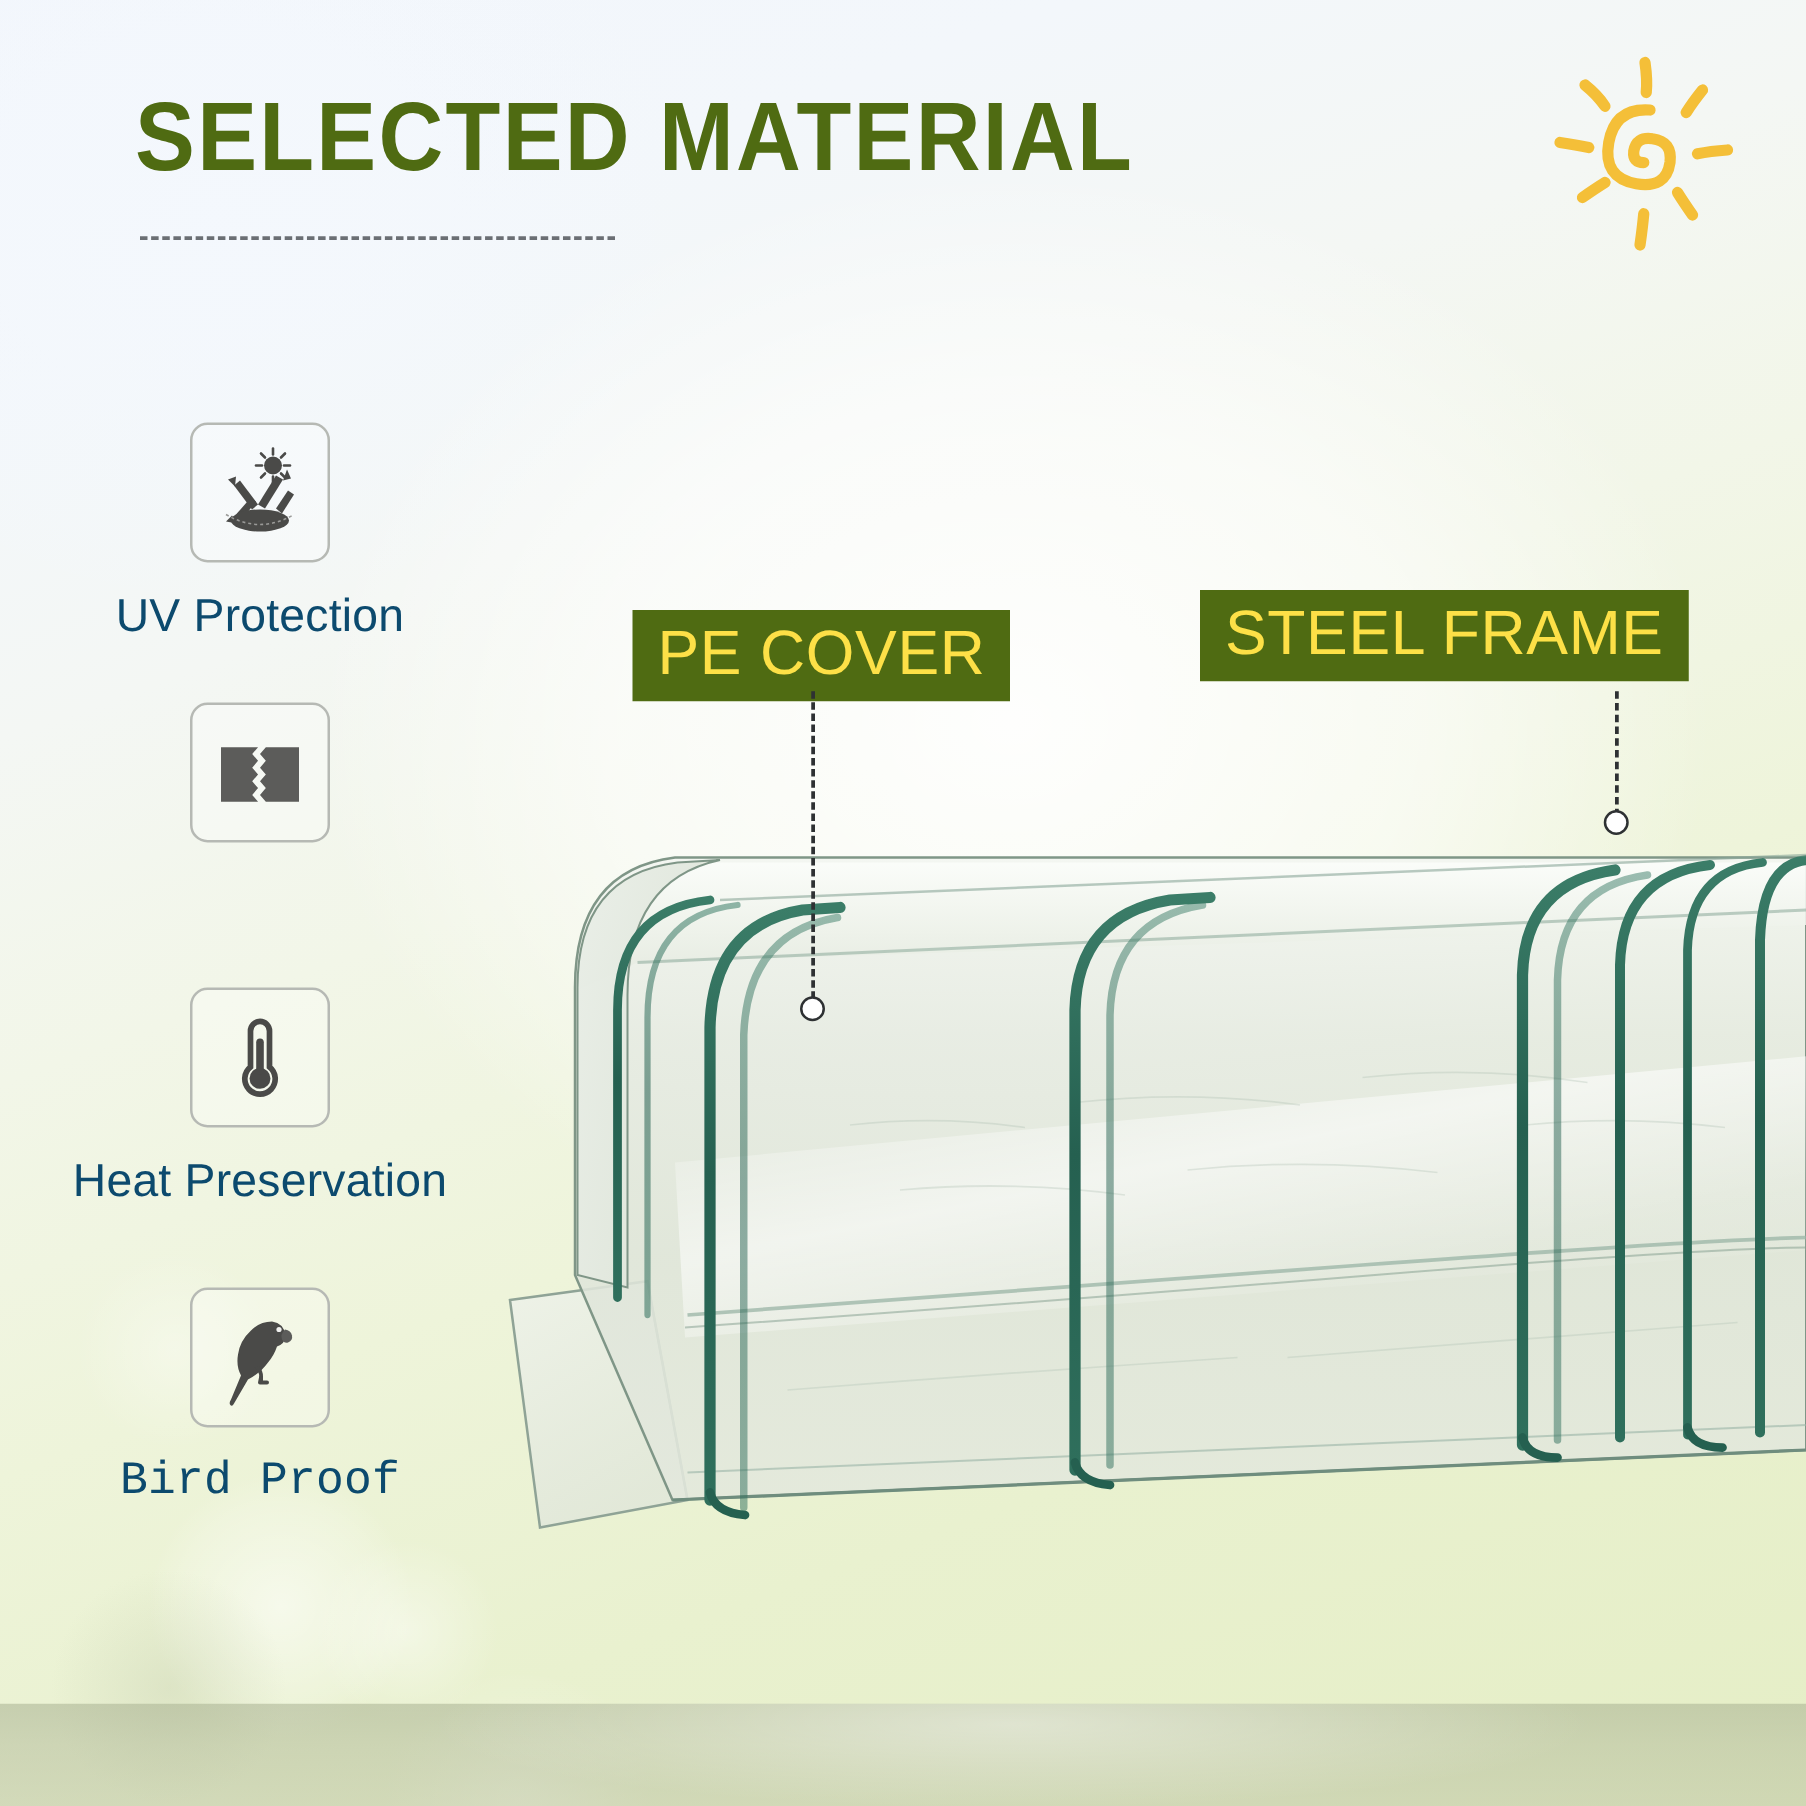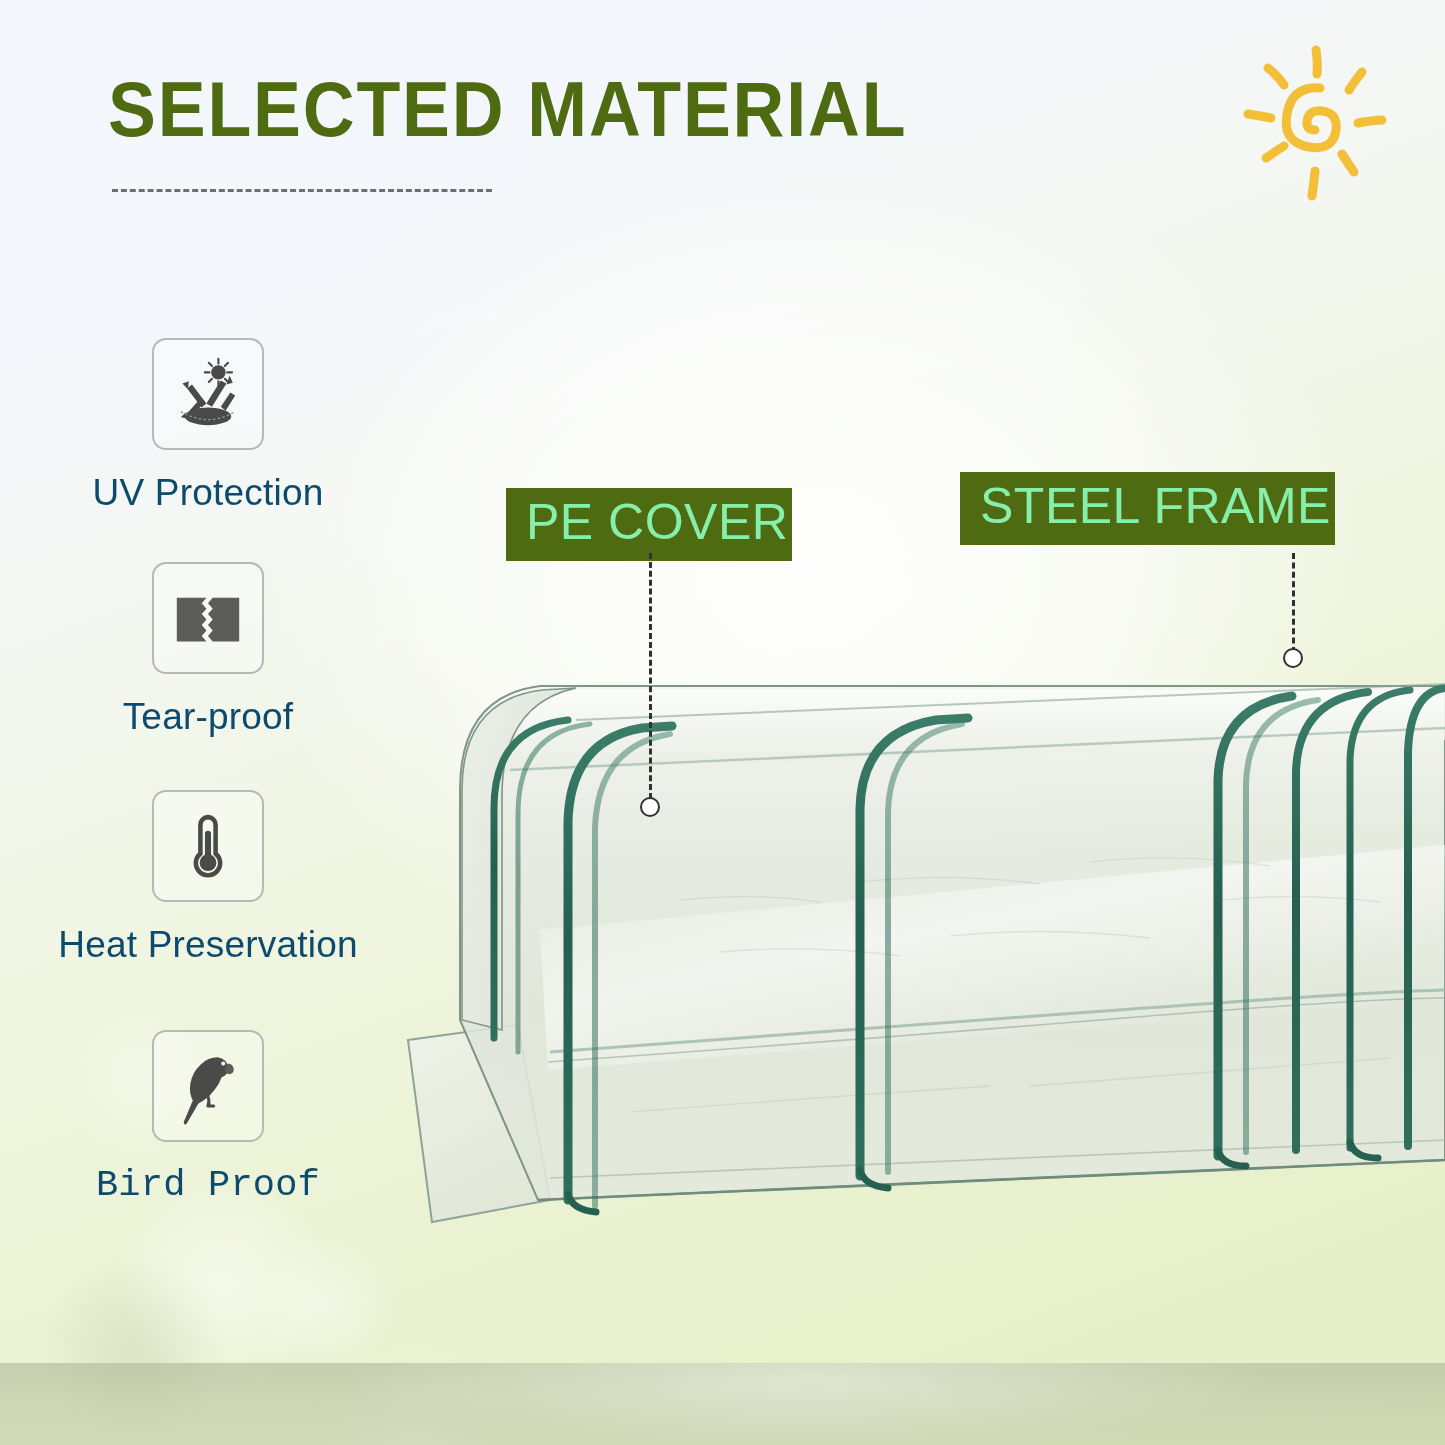--- a/index.html
+++ b/index.html
@@ -81,25 +81,25 @@
   }
   .feat0{left:38px;top:338px;}
   .feat1{left:38px;top:562px;}
   .feat2{left:38px;top:790px;text-align:center;}
   .feat3{left:38px;top:1030px;font-family:Liberation Mono, monospace;}
 
   
   .callout{
     position:absolute;
     background:#4f6b12;
-    color:#86efac;
+    color:#fde047;
     font-size:50px;
     font-weight:400;
     letter-spacing:0.5px;
-    padding:8px 4px 12px 20px;
+    padding:8px 20px 12px 20px;
     white-space:nowrap;
     line-height:1.05;
     box-sizing:border-box;
   }
   .co-pe{left:506px;top:488px;}
   .co-steel{left:960px;top:472px;}
   .leader{
     position:absolute;width:0;
     border-left:3px dashed #2e3133;
   }
@@ -269,21 +269,20 @@
     <div class="f-label">UV Protection</div>
   </div>
 
   <div class="feature feat1">
     <div class="f-icon">
       <svg viewBox="0 0 100 100" width="78" height="78">
         <path d="M10 24 h38 l-6 7 6 7 -6 7 6 7 -6 7 6 7 -6 7 6 7 h-38 z" fill="#5c5c5a"></path>
         <path d="M90 24 h-34 l-6 7 6 7 -6 7 6 7 -6 7 6 7 -6 7 6 7 h34 z" fill="#5c5c5a"></path>
       </svg>
     </div>
-    <div class="f-label">Tear-proof</div>
   </div>
 
   <div class="feature feat2">
     <div class="f-icon">
       <svg viewBox="0 0 100 100" width="76" height="76">
         <path d="M50 12 a10 10 0 0 1 10 10 v38 a16 16 0 1 1 -20 0 v-38 a10 10 0 0 1 10 -10 z" fill="none" stroke="#4a4a48" stroke-width="6"></path>
         <circle cx="50" cy="72" r="11" fill="#4a4a48"></circle>
         <rect x="46" y="30" width="8" height="38" rx="4" fill="#4a4a48"></rect>
       </svg>
     </div>

